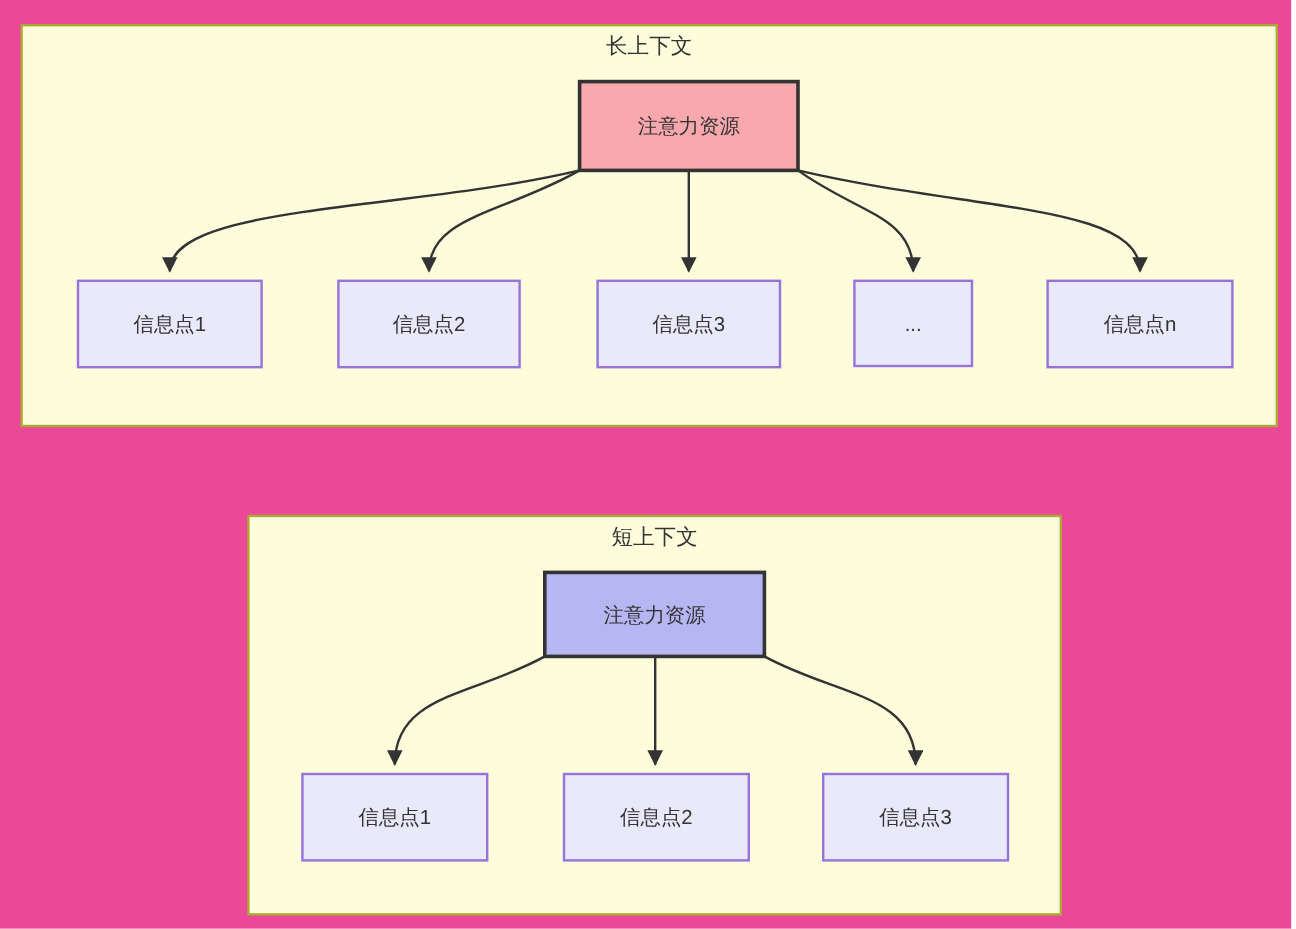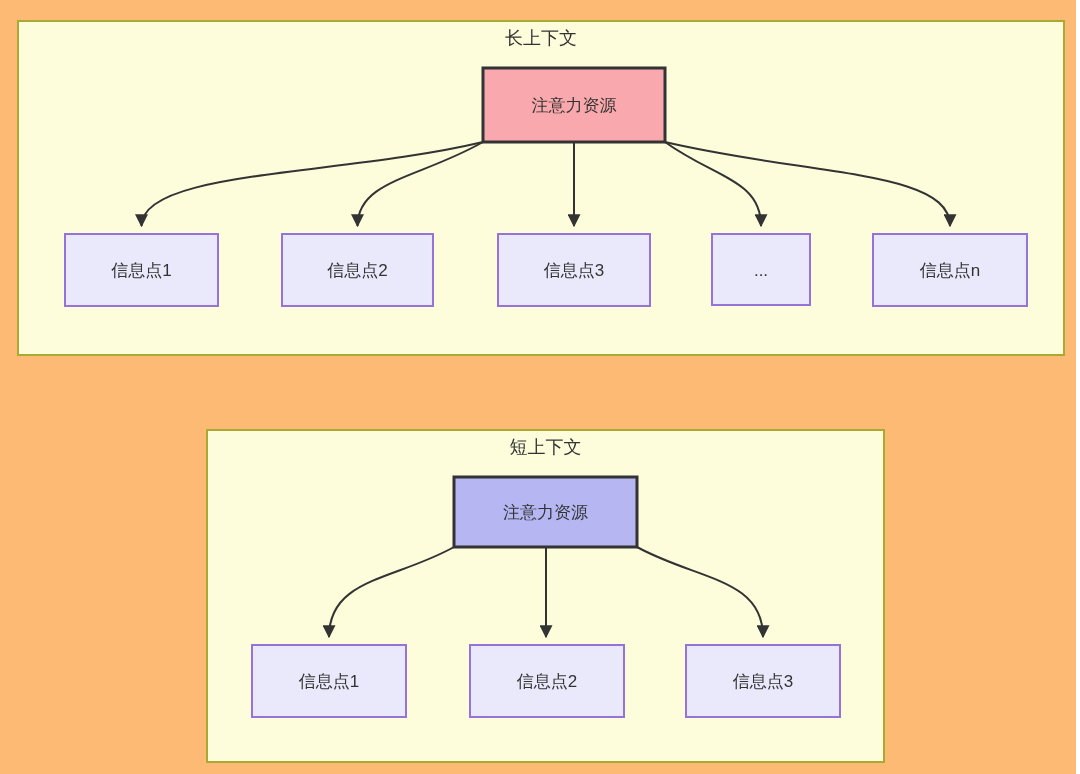--- a/index.html
+++ b/index.html
@@ -5,21 +5,21 @@
   html, body {
     margin: 0;
     padding: 0;
     background: #ffffff;
     font-family: "Liberation Sans", sans-serif;
   }
   .stage {
     width: 1076px;
     height: 774px;
     position: relative;
-    background: #fdba74;
+    background: #ec4899;
   }
   svg { display: block; }
 
   .container-rect {
     fill: var(--container_fill);
     stroke: var(--container_border);
     stroke-width: 2;
   }
   .attention-rect-long {
     fill: var(--attention_long_fill);

